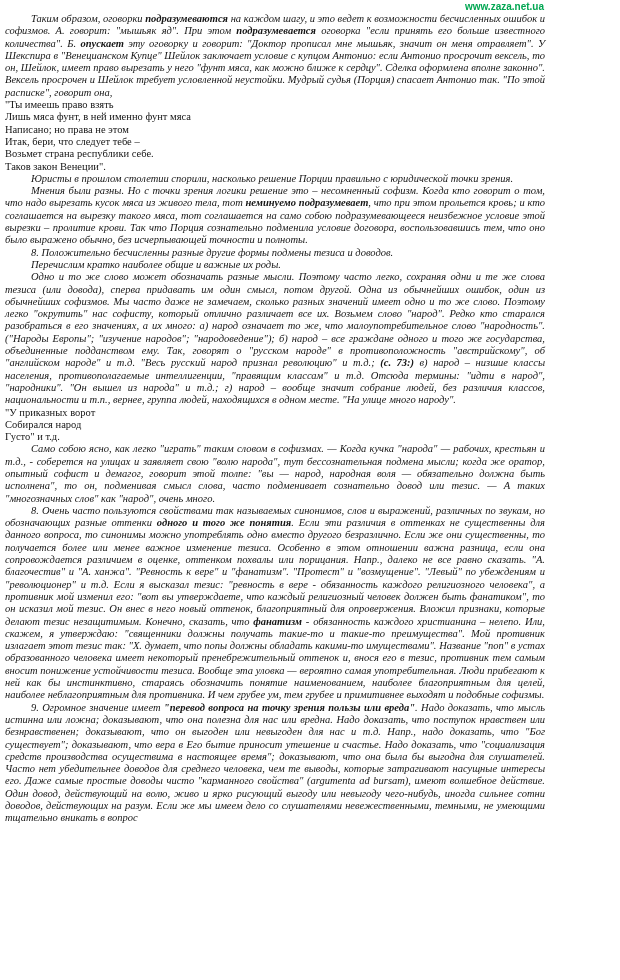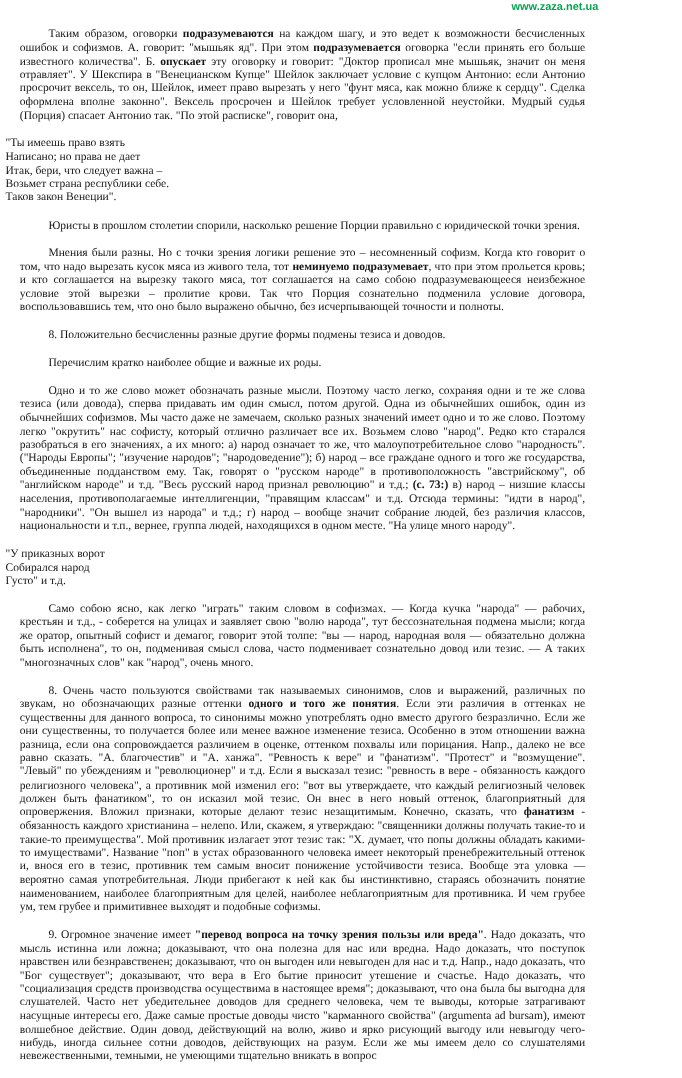--- a/index.html
+++ b/index.html
@@ -26,39 +26,41 @@
     right: 8px;
     font-family: "Liberation Sans", "DejaVu Sans", sans-serif;
     font-size: 10px;
     font-weight: 700;
     color: #00a651;
     text-decoration: none;
     cursor: pointer;
     line-height: 11px;
   }
   .para {
-    margin: 13px;
+    margin: 0;
     text-align: justify;
     text-indent: 26px;
+    font-style: italic;
   }
   .bold { font-weight: 700; }
   .verse { margin: 0; }
   .verse-line { text-align: left; }
 </style>
 </head>
 <body>
 
 <div class="page">
   <a class="watermark">www.zaza.net.ua</a>
   <div class="content" id="content">
       <p class="para"><span>Таким образом, оговорки </span><span class="bold">подразумеваются</span><span> на каждом шагу, и это ведет к возможности бесчисленных ошибок и софизмов. А. говорит: "мышьяк яд". При этом </span><span class="bold">подразумевается</span><span> оговорка "если принять его больше известного количества". Б. </span><span class="bold">опускает</span><span> эту оговорку и говорит: "Доктор прописал мне мышьяк, значит он меня отравляет". У Шекспира в "Венецианском Купце" Шейлок заключает условие с купцом Антонио: если Антонио просрочит вексель, то он, Шейлок, имеет право вырезать у него "фунт мяса, как можно ближе к сердцу". Сделка оформлена вполне законно". Вексель просрочен и Шейлок требует условленной неустойки. Мудрый судья (Порция) спасает Антонио так. "По этой расписке", говорит она,</span></p>
       <div class="verse">
         <div class="verse-line">"Ты имеешь право взять</div>
-        <div class="verse-line">Написано; но права не дает</div>
-        <div class="verse-line">Итак, бери, что следует важна –</div>
+        <div class="verse-line">Лишь мяса фунт, в ней именно фунт мяса</div>
+        <div class="verse-line">Написано; но права не этом</div>
+        <div class="verse-line">Итак, бери, что следует тебе –</div>
         <div class="verse-line">Возьмет страна республики себе.</div>
         <div class="verse-line">Таков закон Венеции".</div>
       </div>
       <p class="para"><span>Юристы в прошлом столетии спорили, насколько решение Порции правильно с юридической точки зрения.</span></p>
       <p class="para"><span>Мнения были разны. Но с точки зрения логики решение это – несомненный софизм. Когда кто говорит о том, что надо вырезать кусок мяса из живого тела, тот </span><span class="bold">неминуемо подразумевает</span><span>, что при этом прольется кровь; и кто соглашается на вырезку такого мяса, тот соглашается на само собою подразумевающееся неизбежное условие этой вырезки – пролитие крови. Так что Порция сознательно подменила условие договора, воспользовавшись тем, что оно было выражено обычно, без исчерпывающей точности и полноты.</span></p>
       <p class="para"><span>8. Положительно бесчисленны разные другие формы подмены тезиса и доводов.</span></p>
       <p class="para"><span>Перечислим кратко наиболее общие и важные их роды.</span></p>
       <p class="para"><span>Одно и то же слово может обозначать разные мысли. Поэтому часто легко, сохраняя одни и те же слова тезиса (или довода), сперва придавать им один смысл, потом другой. Одна из обычнейших ошибок, один из обычнейших софизмов. Мы часто даже не замечаем, сколько разных значений имеет одно и то же слово. Поэтому легко "окрутить" нас софисту, который отлично различает все их. Возьмем слово "народ". Редко кто старался разобраться в его значениях, а их много: а) народ означает то же, что малоупотребительное слово "народность". ("Народы Европы"; "изучение народов"; "народоведение"); б) народ – все граждане одного и того же государства, объединенные подданством ему. Так, говорят о "русском народе" в противоположность "австрийскому", об "английском народе" и т.д. "Весь русский народ признал революцию" и т.д.; </span><span class="bold">(с. 73:)</span><span> в) народ – низшие классы населения, противополагаемые интеллигенции, "правящим классам" и т.д. Отсюда термины: "идти в народ", "народники". "Он вышел из народа" и т.д.; г) народ – вообще значит собрание людей, без различия классов, национальности и т.п., вернее, группа людей, находящихся в одном месте. "На улице много народу".</span></p>
       <div class="verse">
         <div class="verse-line">"У приказных ворот</div>

